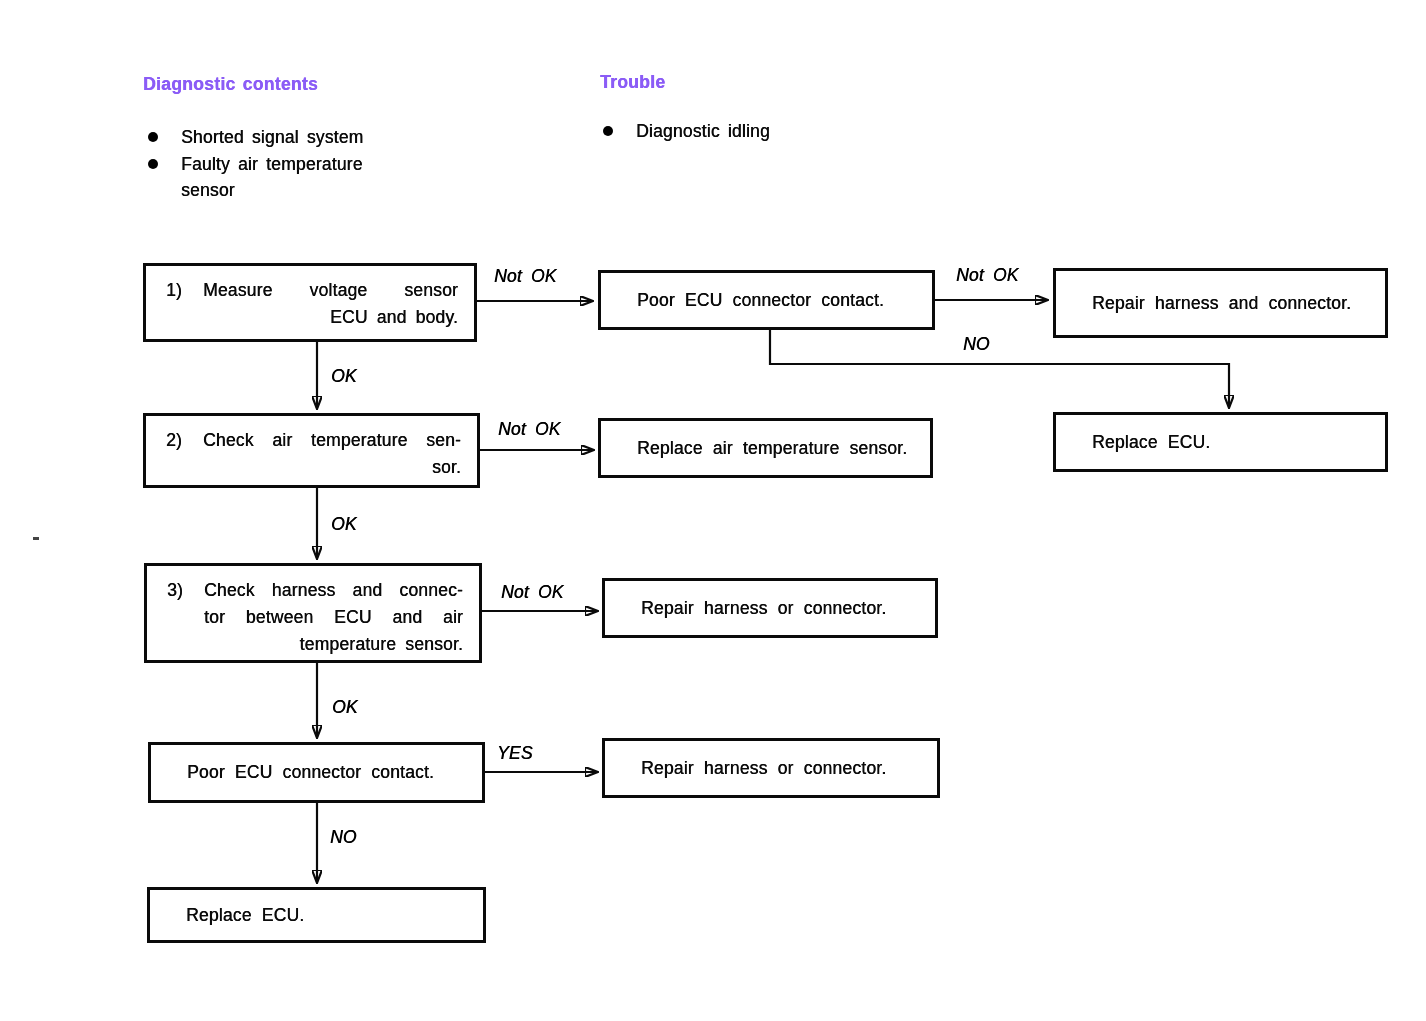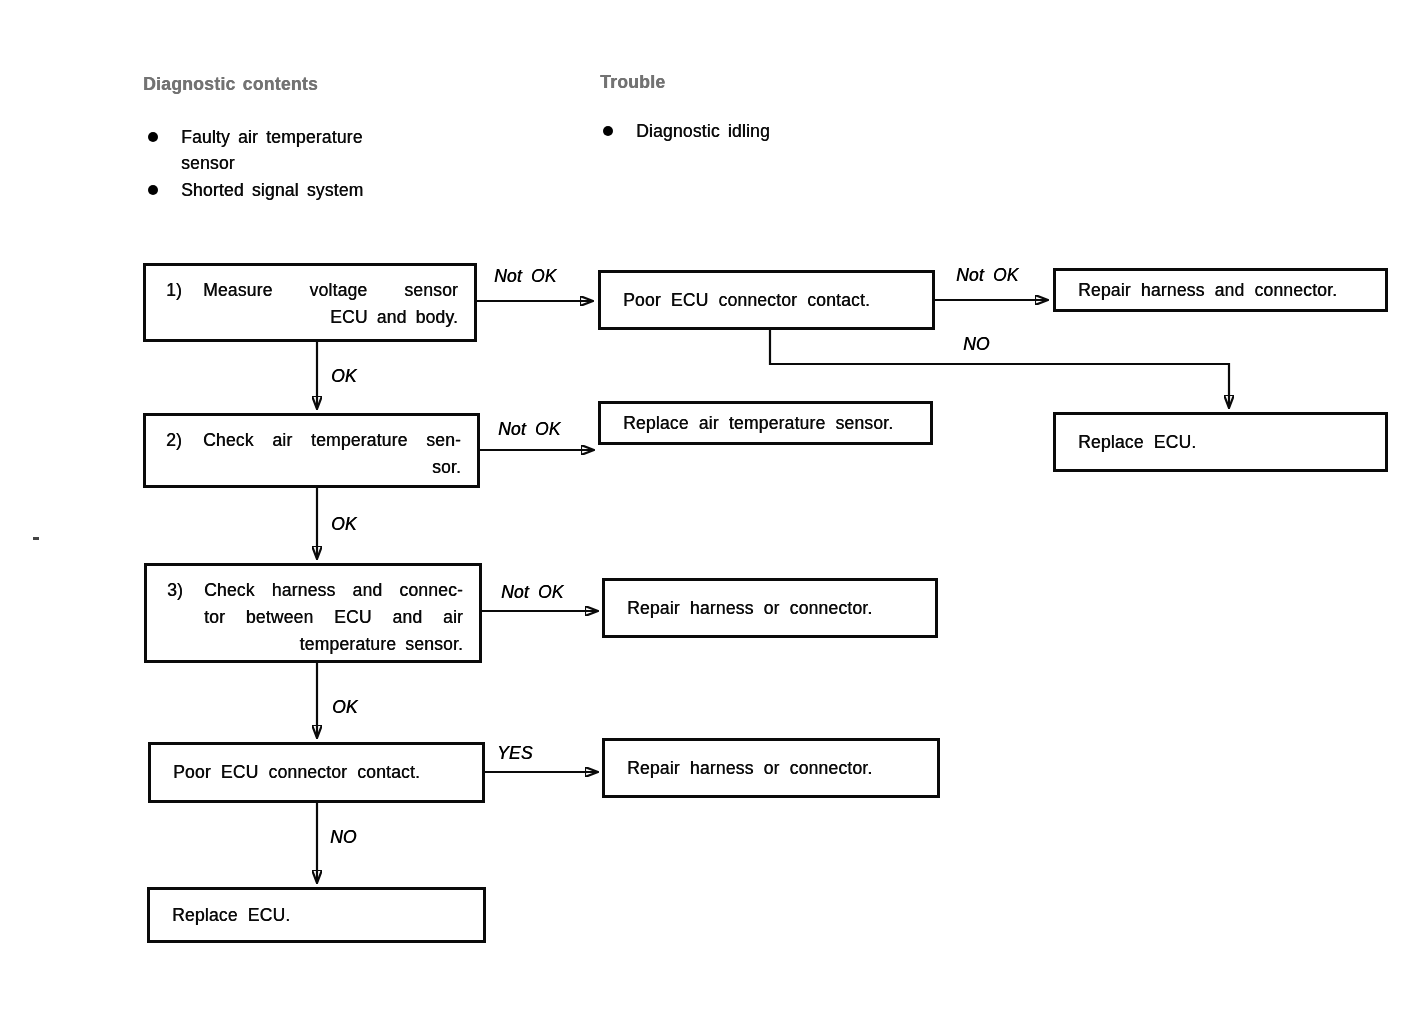--- a/index.html
+++ b/index.html
@@ -15,21 +15,21 @@
   .page * { box-sizing: border-box; }
   .txt { text-shadow: 0.4px 0 currentColor; letter-spacing: 0.2px; }
 
   
   .col-head {
     position: absolute;
     font-size: 17.5px;
     font-weight: bold;
     letter-spacing: 0.3px;
     word-spacing: 2px;
-    color: #737373;
+    color: #8b5cf6;
   }
   .bullet-list { position: absolute; }
   .bullet-item {
     display: flex;
     align-items: flex-start;
     margin-bottom: 1px;
   }
   .bullet {
     flex: 0 0 auto;
     width: 10px; height: 10px;
@@ -54,21 +54,21 @@
   }
   .step-box { display: flex; padding: 11px 16px 8px 20px; }
   .step-num { flex: 0 0 auto; width: 24px; margin-right: 13px; line-height: 27px; }
   .step-lines { flex: 1 1 auto; line-height: 27px; }
   .jline { text-align: justify; text-align-last: justify; }
   .lline { text-align: right; word-spacing: 4px; }
 
   .ans-box {
     display: flex;
     align-items: center;
-    padding-left: 22px;
+    padding-left: 36px;
     word-spacing: 5px;
   }
 
   
   .edge-label {
     position: absolute;
     font-size: 17.5px;
     color: #000;
     word-spacing: 4px;
     white-space: nowrap;
@@ -96,25 +96,25 @@
 </style>
 </head>
 <body>
 
 <div class="page">
 
   <div class="col-head txt" style="left:143px; top:74px;">Diagnostic contents</div>
   <div class="bullet-list" style="left:143px; top:124px; width:240px;">
     <div class="bullet-item">
       <span class="bullet"></span>
-      <span class="bullet-text txt">Faulty air temperature sensor</span>
+      <span class="bullet-text txt">Shorted signal system</span>
     </div>
     <div class="bullet-item">
       <span class="bullet"></span>
-      <span class="bullet-text txt">Shorted signal system</span>
+      <span class="bullet-text txt">Faulty air temperature sensor</span>
     </div>
   </div>
 
   <div class="col-head txt" style="left:600px; top:72px;">Trouble</div>
   <div class="bullet-list" style="left:598px; top:118px; width:260px;">
     <div class="bullet-item">
       <span class="bullet"></span>
       <span class="bullet-text txt">Diagnostic idling</span>
     </div>
   </div>
@@ -142,37 +142,37 @@
     <div class="step-lines">
       <div class="jline txt">Measure voltage sensor</div>
       <div class="lline txt">ECU and body.</div>
     </div>
   </div>
 
   <div class="fbox ans-box" style="left:598px; top:270px; width:337px; height:60px;">
     <span class="txt">Poor ECU connector contact.</span>
   </div>
 
-  <div class="fbox ans-box" style="left:1053px; top:268px; width:335px; height:44px;">
+  <div class="fbox ans-box" style="left:1053px; top:268px; width:335px; height:70px;">
     <span class="txt">Repair harness and connector.</span>
   </div>
 
   <div class="fbox ans-box" style="left:1053px; top:412px; width:335px; height:60px;">
     <span class="txt">Replace ECU.</span>
   </div>
 
   <div class="fbox step-box" style="left:143px; top:413px; width:337px; height:75px;">
     <div class="step-num txt">2)</div>
     <div class="step-lines">
       <div class="jline txt">Check air temperature sen-</div>
       <div class="lline txt">sor.</div>
     </div>
   </div>
 
-  <div class="fbox ans-box" style="left:598px; top:401px; width:335px; height:44px;">
+  <div class="fbox ans-box" style="left:598px; top:418px; width:335px; height:60px;">
     <span class="txt">Replace air temperature sensor.</span>
   </div>
 
   <div class="fbox step-box" style="left:144px; top:563px; width:338px; height:100px;">
     <div class="step-num txt">3)</div>
     <div class="step-lines">
       <div class="jline txt">Check harness and connec-</div>
       <div class="jline txt">tor between ECU and air</div>
       <div class="lline txt">temperature sensor.</div>
     </div>

